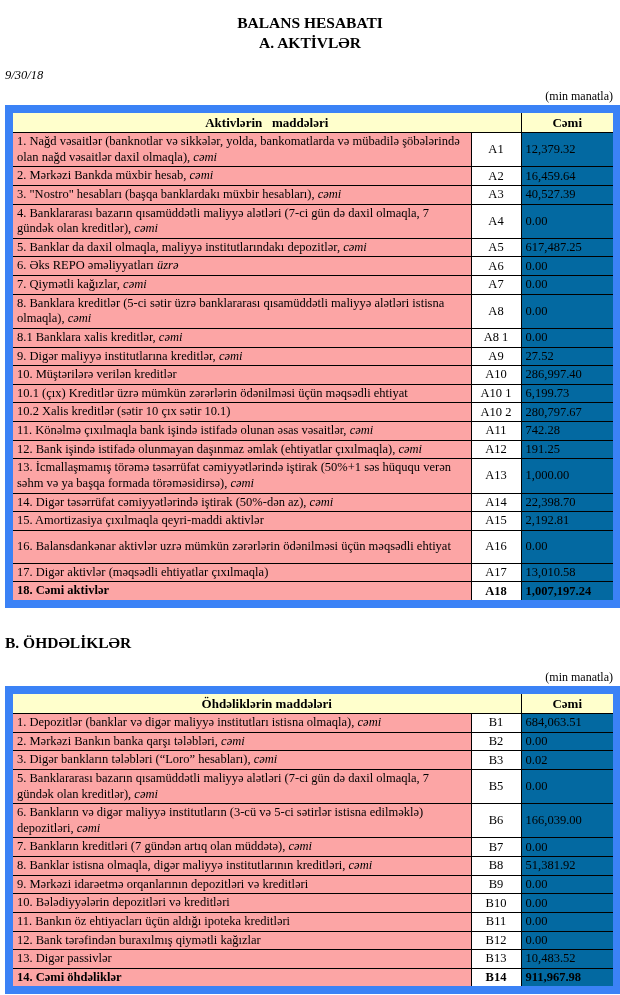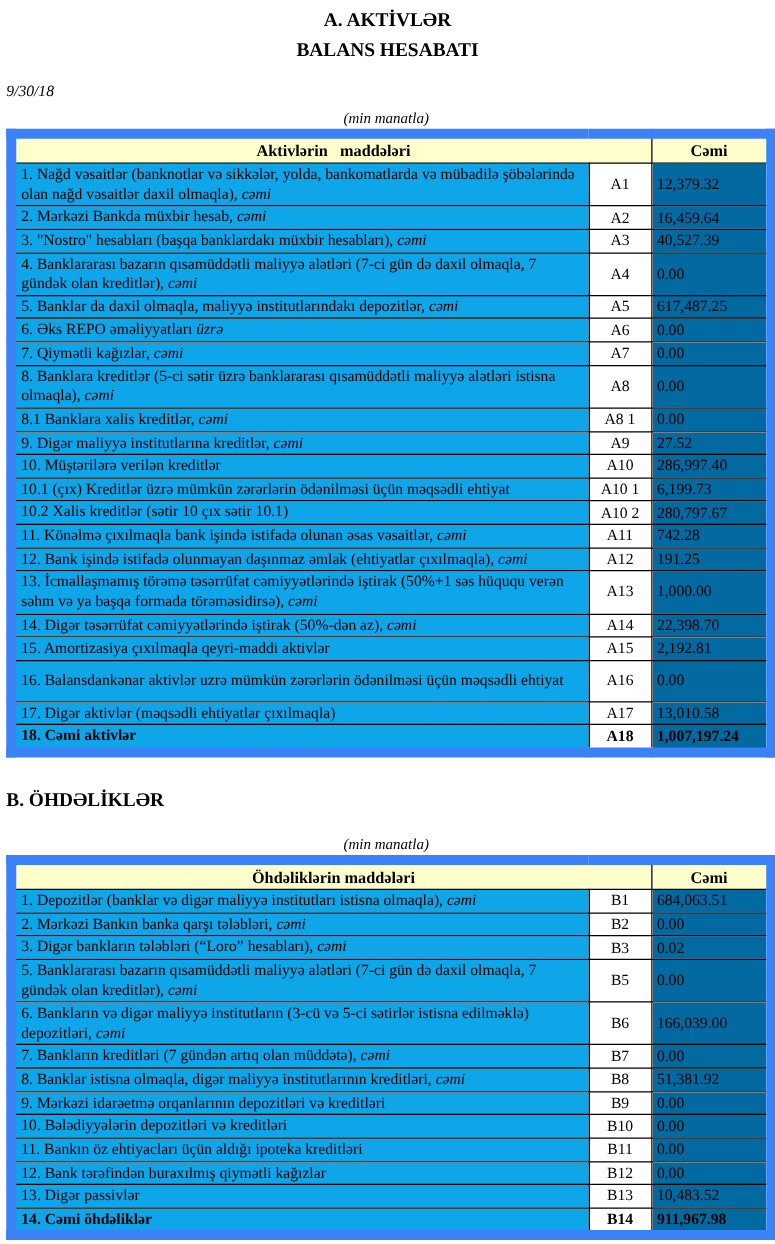--- a/index.html
+++ b/index.html
@@ -6,52 +6,52 @@
   body {
     width:620px; min-height:995px;
     font-family:"Liberation Serif", serif;
     color:#000; font-size:12.5px;
   }
   .page { padding:8px 5px 6px 5px; box-sizing:border-box; }
 
   .report-title { text-align:center; font-weight:bold; font-size:15.5px; margin:6px 0 2px; }
   .section-title { text-align:left; font-weight:bold; font-size:15.5px; margin:26px 0 4px; }
   .date-line { text-align:left; font-style:italic; font-size:12.5px; margin:16px 6px 4px 0; }
-  .unit-note { text-align:center; font-style:italic; font-size:12px; margin:6px 2px 1px 0; }
+  .unit-note { text-align:right; font-size:12px; margin:6px 2px 1px 0; }
 
   table.sheet {
     width:100%; border-collapse:collapse; table-layout:fixed;
     border:8px solid #3b82f6;
   }
   table.sheet th, table.sheet td {
     border:1px solid #000;
     padding:1px 4px;
     vertical-align:middle;
     overflow:hidden;
   }
   table.sheet thead th {
     background:#FFFFCC; font-weight:bold; text-align:center;
     white-space:pre-wrap; font-size:13px; height:17px;
   }
-  td.lbl { background:#0ea5e9; text-align:left; line-height:1.25; }
+  td.lbl { background:#fca5a5; text-align:left; line-height:1.25; }
   td.code { background:#ffffff; text-align:center; }
   td.val { background:#0369a1; text-align:left; padding-right:7px; }
   tr.total td { font-weight:bold; }
   tr.tall td { height:30px; }
   col.c-label { width:462px; }
   col.c-code  { width:50px; }
   col.c-val   { width:96px; }
 </style>
 </head>
 <body>
 
 <div class="page">
 
+  <div class="report-title">BALANS HESABATI</div>
   <div class="report-title" style="margin-top:0;">A. AKTİVLƏR</div>
-  <div class="report-title">BALANS HESABATI</div>
 
   <div class="date-line">9/30/18</div>
   <div class="unit-note">(min manatla)</div>
 
   <table class="sheet">
     <colgroup>
         <col class="c-label">
         <col class="c-code">
         <col class="c-val">
       </colgroup>

